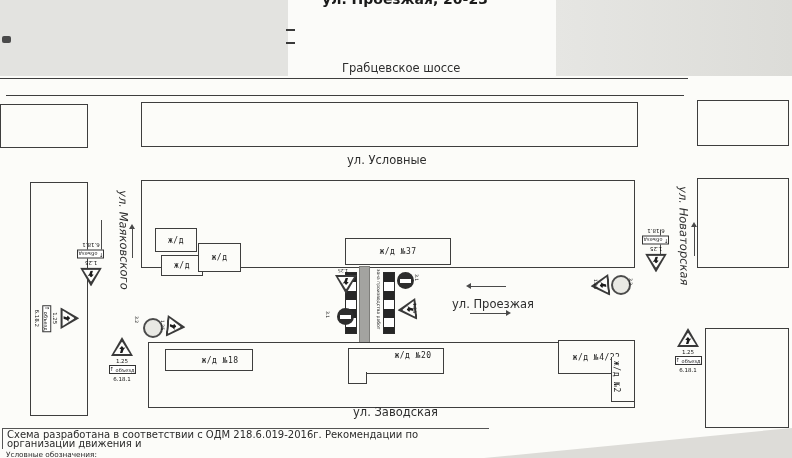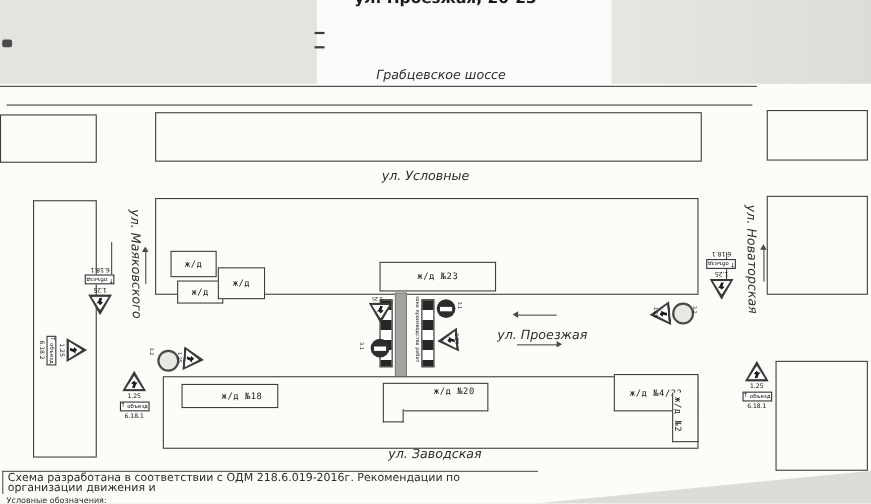--- a/index.html
+++ b/index.html
@@ -3,21 +3,21 @@
 <meta charset="utf-8">
 <style>
   html,body{margin:0;padding:0;}
   body{width:792px;height:458px;position:relative;overflow:hidden;
        background:#e3e3e0;font-family:"DejaVu Sans",sans-serif;}
   .abs{position:absolute;}
   .paper{position:absolute;background:#fcfcf9;}
   .blk{position:absolute;border:1.3px solid #3e3e3e;background:#fcfcf9;box-sizing:border-box;
        display:flex;align-items:center;justify-content:center;}
   .hline{position:absolute;height:1.4px;background:#3e3e3e;}
-  .slabel{position:absolute;font-style:italic;color:#2d2d2d;font-size:11.5px;white-space:nowrap;text-align:center;}
+  .slabel{position:absolute;color:#2d2d2d;font-size:11.5px;white-space:nowrap;text-align:center;}
   .vlabel{position:absolute;font-style:italic;color:#2d2d2d;font-size:11.5px;white-space:nowrap;
           transform-origin:0 0;transform:rotate(89deg);}
   .blabel{font-family:"DejaVu Sans Mono","DejaVu Sans",monospace;font-size:8px;color:#1d1d1d;
           white-space:nowrap;letter-spacing:.5px;}
   .tiny{position:absolute;font-size:4.5px;color:#111;white-space:nowrap;}
   .snum{font-size:5.5px;line-height:6px;color:#111;}
   
   .tri{position:relative;width:22px;height:19px;clip-path:polygon(50% 0,100% 100%,0 100%);background:#3a3a3a;flex:none;}
   .tri-in{position:absolute;left:3px;right:3px;top:4.5px;bottom:2px;
           clip-path:polygon(50% 0,100% 100%,0 100%);background:#fdfdfb;}
@@ -89,21 +89,21 @@
   <span class="blabel">ж/д</span>
 </div>
 <div class="blk" style="left:161px;top:255px;width:42px;height:21px;">
   <span class="blabel">ж/д</span>
 </div>
 <div class="blk" style="left:198px;top:243px;width:43px;height:29px;">
   <span class="blabel">ж/д</span>
 </div>
 
 <div class="blk" style="left:345px;top:238px;width:106px;height:27px;">
-  <span class="blabel">ж/д  №23</span>
+  <span class="blabel">ж/д  №37</span>
 </div>
 
 <div class="vlabel" style="left:130px;top:190px;">ул. Маяковского</div>
 <div class="arrv down" style="left:101px;top:220px;height:32px;"></div>
 <div class="arrv up" style="left:132px;top:226px;height:32px;"></div>
 
 <div class="vlabel" style="left:690px;top:186px;">ул. Новаторская</div>
 <div class="arrv down" style="left:660px;top:230px;height:30px;"></div>
 <div class="arrv up" style="left:694px;top:224px;height:32px;"></div>
 

